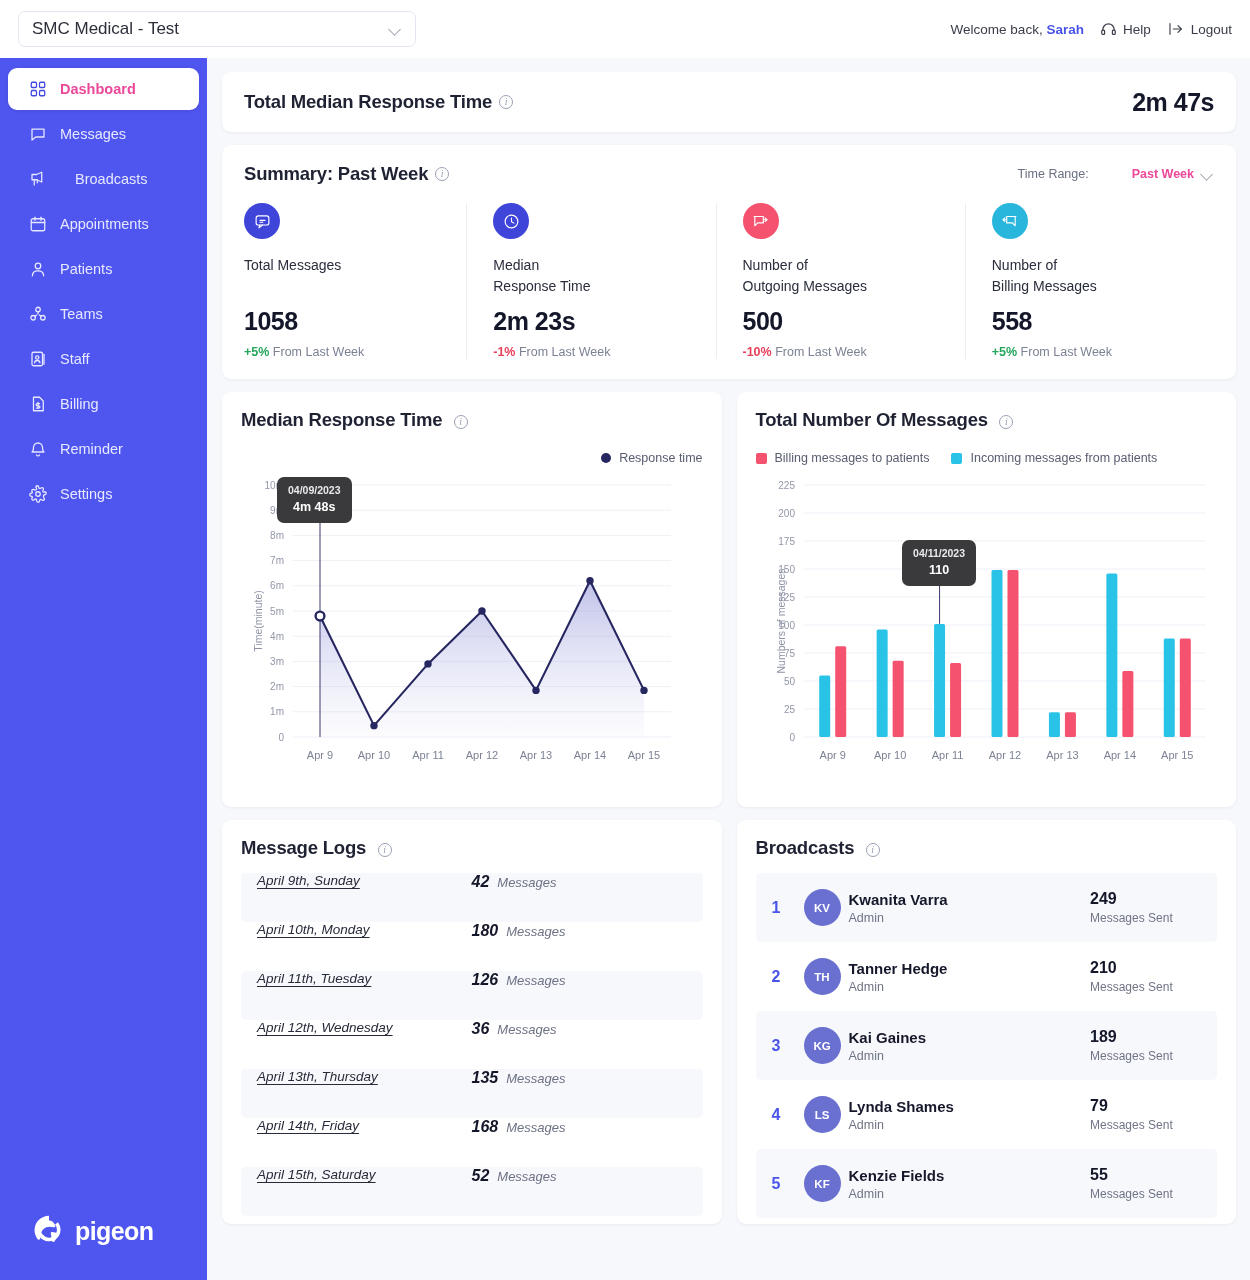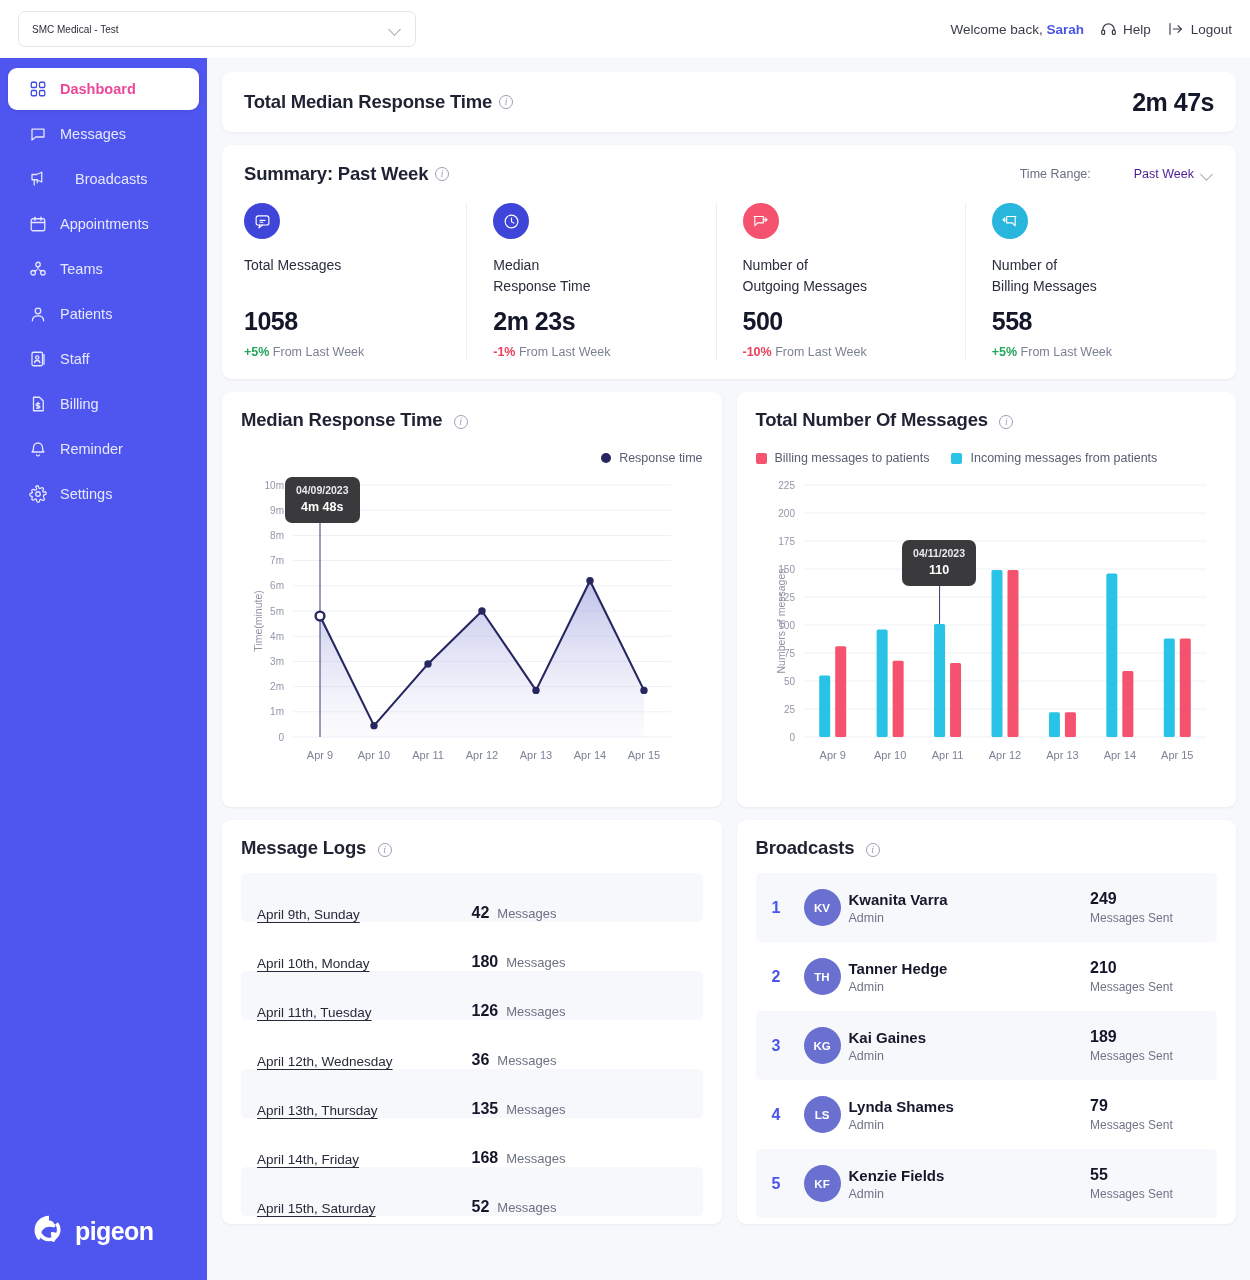--- a/index.html
+++ b/index.html
@@ -13,21 +13,21 @@
 
   
   .topbar {
     height: 58px; min-height: 58px; background: #ffffff;
     display: flex; align-items: center; padding: 0 18px 0 18px;
     position: relative; z-index: 5;
   }
   .org-select {
     width: 398px; height: 36px; border: 1px solid #e3e6ef; border-radius: 7px;
     display: flex; align-items: center; padding: 0 13px;
-    font-size: 10px; color: #2c2f3a; background: #fff; cursor: pointer;
+    font-size: 17px; color: #2c2f3a; background: #fff; cursor: pointer;
   }
   .org-select .org-name { flex: 1; }
   .chev {
     width: 13px; height: 8px; position: relative; opacity: .55;
   }
   .chev::before {
     content: ""; position: absolute; left: 1px; top: 0px;
     width: 8px; height: 8px; border-right: 1.6px solid #555a6b; border-bottom: 1.6px solid #555a6b;
     transform: rotate(45deg);
   }
@@ -77,21 +77,21 @@
   
   .total-card {
     height: 60px; display: flex; align-items: center; padding: 0 22px; margin-bottom: 13px;
   }
   .total-val { margin-left: auto; font-size: 25px; font-weight: 700; color: #15182a; letter-spacing: -.5px; }
 
   
   .summary-card { padding: 18px 22px 20px 22px; margin-bottom: 13px; }
   .sum-head { display: flex; align-items: center; }
   .time-range { margin-left: auto; font-size: 12.5px; color: #6a6f82; display: flex; align-items: center; gap: 7px; cursor: pointer; }
-  .time-range b { color: #4c1d95; font-weight: 400; padding-left: 36px; }
+  .time-range b { color: #ec4899; font-weight: 700; padding-left: 36px; }
   .sum-grid { display: flex; margin-top: 18px; }
   .sum-cell { flex: 1; padding-right: 18px; position: relative; }
   .sum-cell + .sum-cell { border-left: 1px solid #eceef5; padding-left: 26px; }
   .sum-icon { width: 36px; height: 36px; border-radius: 50%; display: flex; align-items: center; justify-content: center; }
   .sum-icon svg { width: 17px; height: 17px; }
   .sum-label { margin-top: 16px; font-size: 14px; color: #2a2d3c; line-height: 1.5; min-height: 42px; }
   .sum-val { margin-top: 10px; font-size: 25px; font-weight: 700; color: #14172a; letter-spacing: -.5px; }
   .sum-delta { margin-top: 9px; font-size: 12.5px; color: #7c8194; }
   .sum-delta .up { color: #24a55c; font-weight: 700; }
   .sum-delta .down { color: #e8415c; font-weight: 700; }
@@ -118,21 +118,21 @@
 
   .tip { position: absolute; background: #3a3a3c; border-radius: 7px; padding: 6px 11px 7px 11px;
          color: #fff; text-align: center; line-height: 1.45; pointer-events: none; }
   .tip .d { font-size: 10.5px; font-weight: 700; color: #e9e9ee; }
   .tip .v { font-size: 12.5px; font-weight: 700; }
 
   
   .bottom-row { display: flex; gap: 15px; }
   .bot-card { flex: 1; padding: 17px 19px 6px 19px; }
   .log-row {
-    display: flex; align-items: flex-end; height: 49px; padding: 0 16px; border-radius: 5px;
+    display: flex; align-items: flex-start; height: 49px; padding: 0 16px; border-radius: 5px; font-style: italic;
   }
   .log-row.alt { background: #f7f8fc; }
   .log-date { font-size: 13.5px; color: #272a38; text-decoration: underline; text-underline-offset: 3px; cursor: pointer; }
   .log-count { margin-left: auto; width: 215px; display: flex; align-items: baseline; gap: 8px; }
   .log-num { font-size: 16px; font-weight: 700; color: #14172a; }
   .log-unit { font-size: 13px; color: #6c7183; }
   .log-list { margin-top: 14px; }
 
   .lb-row { display: flex; align-items: center; height: 69px; padding: 0 12px 0 16px; border-radius: 5px; }
   .lb-row.alt { background: #f7f8fc; }
@@ -220,38 +220,38 @@
                 <path d="M3 10h18"></path>
                 <path d="M8 3v4"></path>
                 <path d="M16 3v4"></path>
               </svg>
             </span>
             <span>Appointments</span>
           </div>
           <div class="nav-item" style="margin-bottom: 3px;">
             <span class="nicon">
               <svg viewBox="0 0 24 24" fill="none" stroke="#e6e8ff" stroke-width="1.7" stroke-linecap="round" stroke-linejoin="round">
+                <circle cx="12" cy="8" r="3.7"></circle>
+                <path d="M4.5 21c0-4.2 3.4-6.5 7.5-6.5s7.5 2.3 7.5 6.5"></path>
+              </svg>
+            </span>
+            <span>Patients</span>
+          </div>
+          <div class="nav-item" style="margin-bottom: 3px;">
+            <span class="nicon">
+              <svg viewBox="0 0 24 24" fill="none" stroke="#e6e8ff" stroke-width="1.7" stroke-linecap="round" stroke-linejoin="round">
                 <circle cx="12" cy="6" r="3"></circle>
                 <circle cx="5.5" cy="17" r="3"></circle>
                 <circle cx="18.5" cy="17" r="3"></circle>
                 <path d="M12 9v3"></path>
                 <path d="M10 13.5L7.5 15"></path>
                 <path d="M14 13.5L16.5 15"></path>
               </svg>
             </span>
             <span>Teams</span>
-          </div>
-          <div class="nav-item" style="margin-bottom: 3px;">
-            <span class="nicon">
-              <svg viewBox="0 0 24 24" fill="none" stroke="#e6e8ff" stroke-width="1.7" stroke-linecap="round" stroke-linejoin="round">
-                <circle cx="12" cy="8" r="3.7"></circle>
-                <path d="M4.5 21c0-4.2 3.4-6.5 7.5-6.5s7.5 2.3 7.5 6.5"></path>
-              </svg>
-            </span>
-            <span>Patients</span>
           </div>
           <div class="nav-item" style="margin-bottom: 3px;">
             <span class="nicon">
               <svg viewBox="0 0 24 24" fill="none" stroke="#e6e8ff" stroke-width="1.7" stroke-linecap="round" stroke-linejoin="round">
                 <rect x="4" y="3" width="14" height="18" rx="2"></rect>
                 <circle cx="11" cy="10" r="2.2"></circle>
                 <path d="M7.5 17c0-2 1.6-3 3.5-3s3.5 1 3.5 3"></path>
                 <path d="M20 6v13"></path>
               </svg>
             </span>
@@ -431,21 +431,21 @@
                 <circle cx="349" cy="109.75999999999999" r="3.7" fill="#262660"></circle>
                 <circle cx="403" cy="219.38" r="3.7" fill="#262660"></circle>
                 <text x="79" y="288" text-anchor="middle" class="xtick">Apr 9</text>
                 <text x="133" y="288" text-anchor="middle" class="xtick">Apr 10</text>
                 <text x="187" y="288" text-anchor="middle" class="xtick">Apr 11</text>
                 <text x="241" y="288" text-anchor="middle" class="xtick">Apr 12</text>
                 <text x="295" y="288" text-anchor="middle" class="xtick">Apr 13</text>
                 <text x="349" y="288" text-anchor="middle" class="xtick">Apr 14</text>
                 <text x="403" y="288" text-anchor="middle" class="xtick">Apr 15</text>
               </svg>
-            <div class="tip" id="line-tip" style="left: 44px; top: 6px;">
+            <div class="tip" id="line-tip" style="left: 36px; top: 6px;">
               <div class="d">04/09/2023</div>
               <div class="v">4m 48s</div>
             </div>
           </div>
         </div>
 
         <div class="card chart-card">
           <span class="hdr-title">Total Number Of Messages</span>
           <span class="info-i">i</span>
           <div class="legend">

